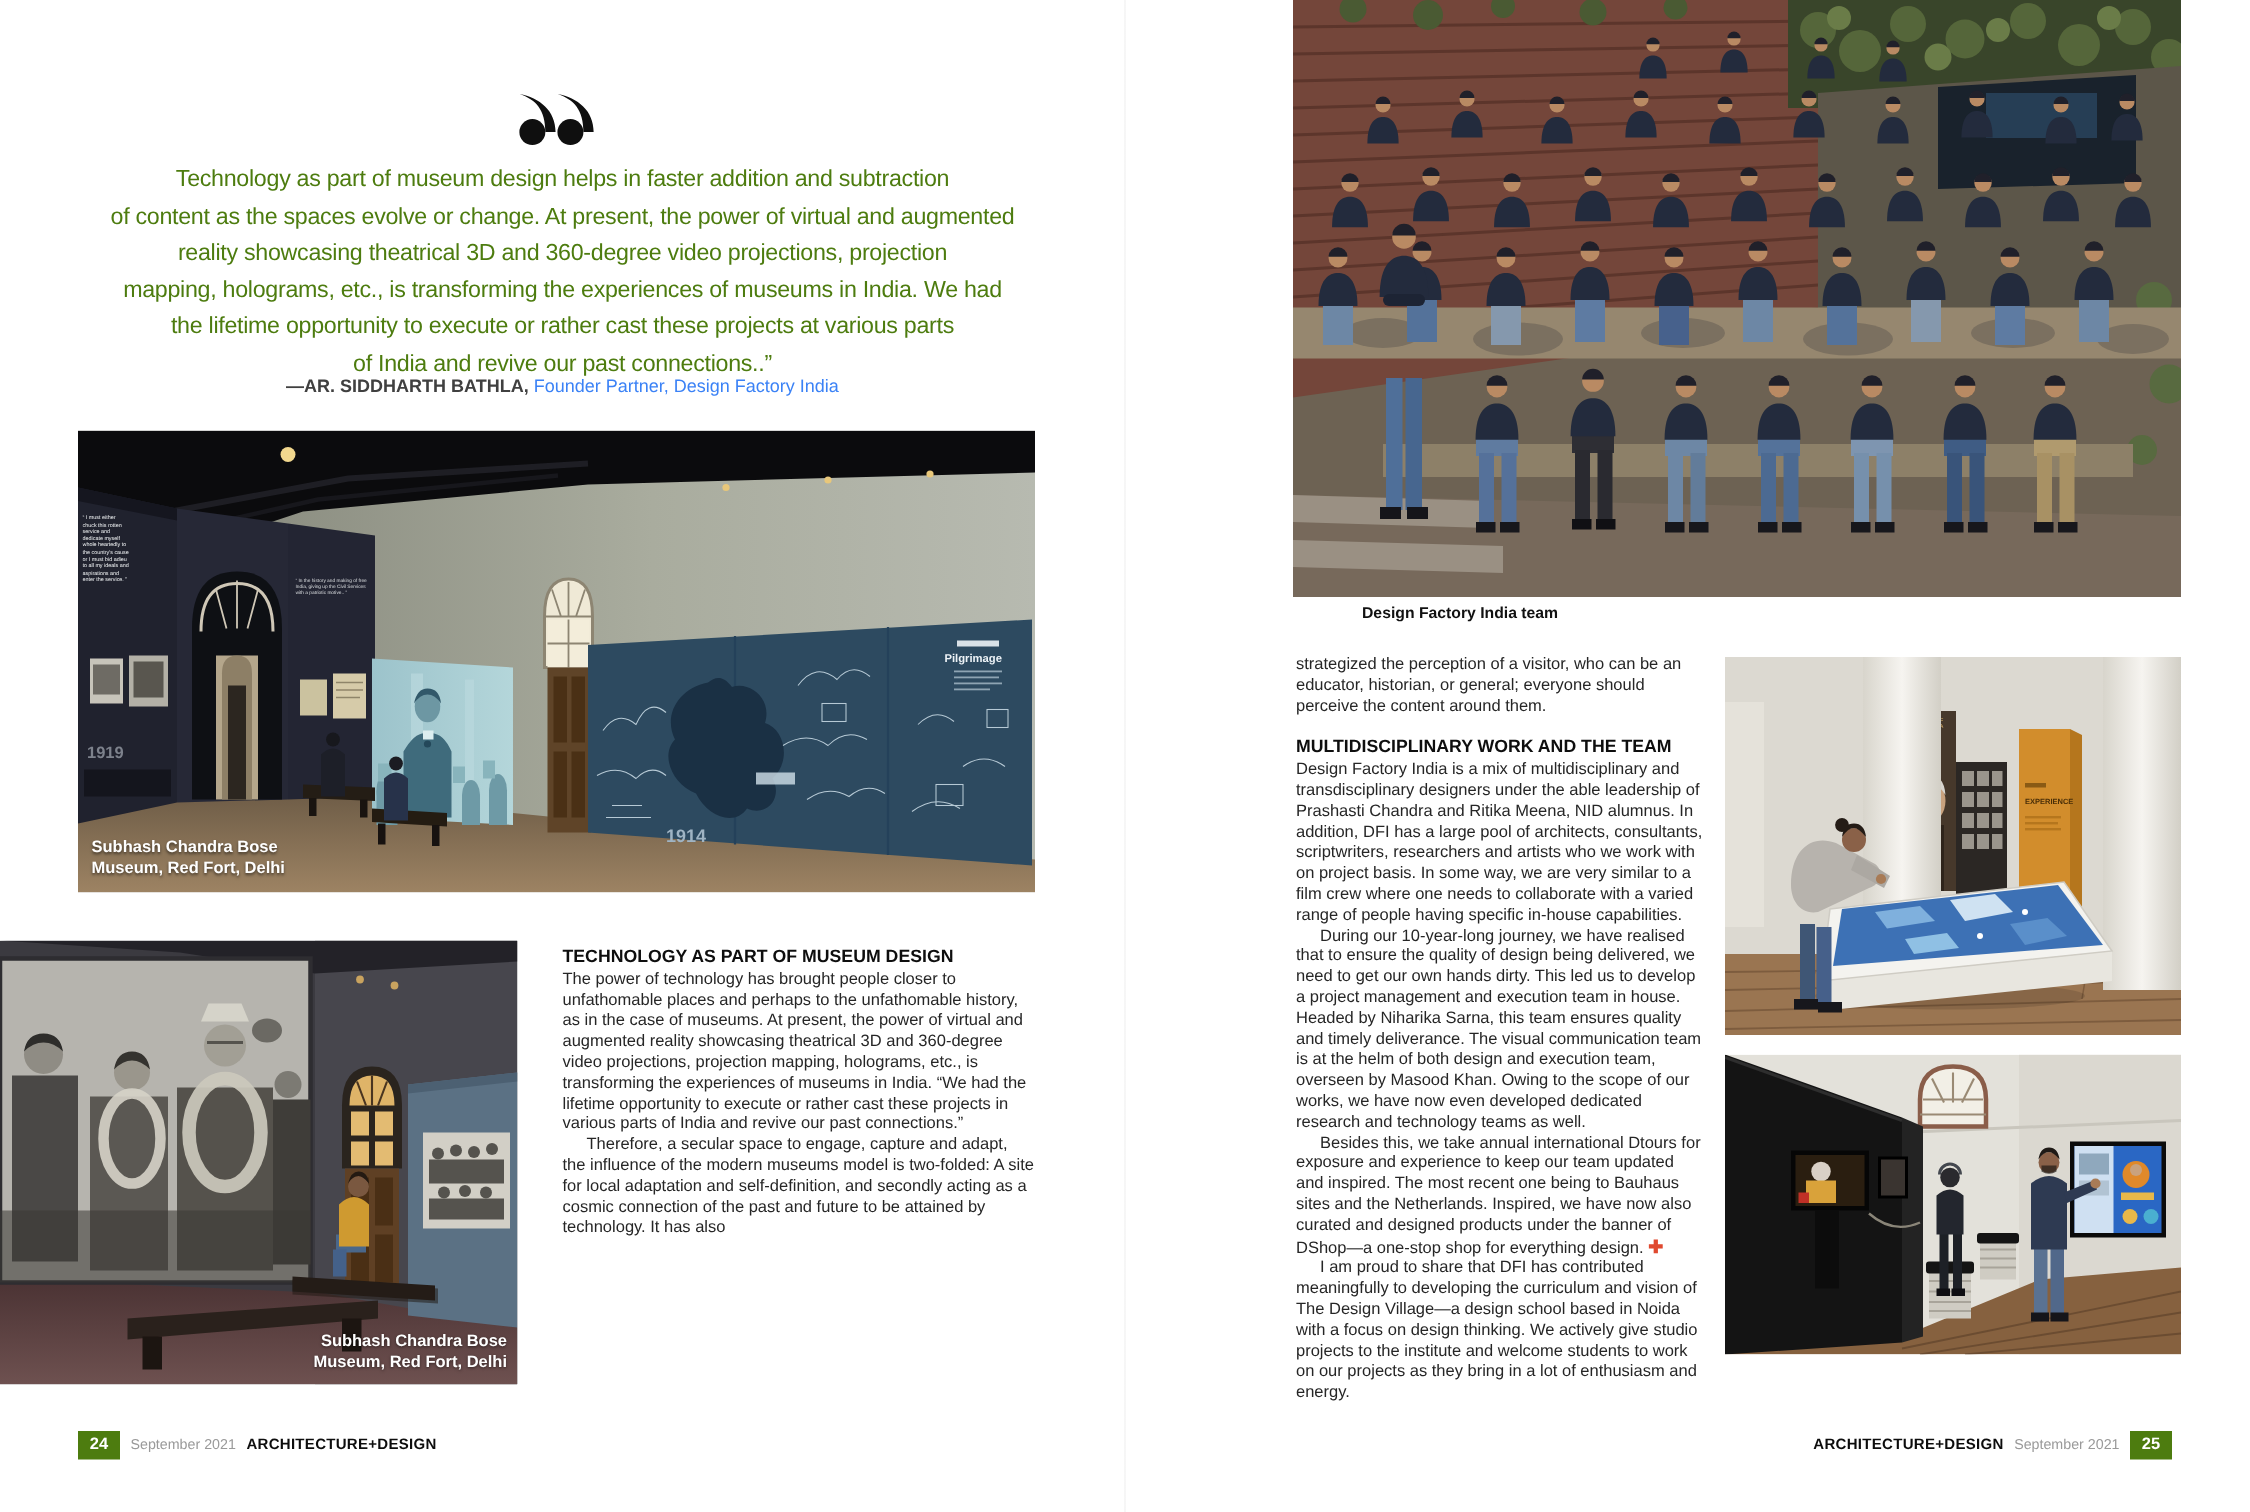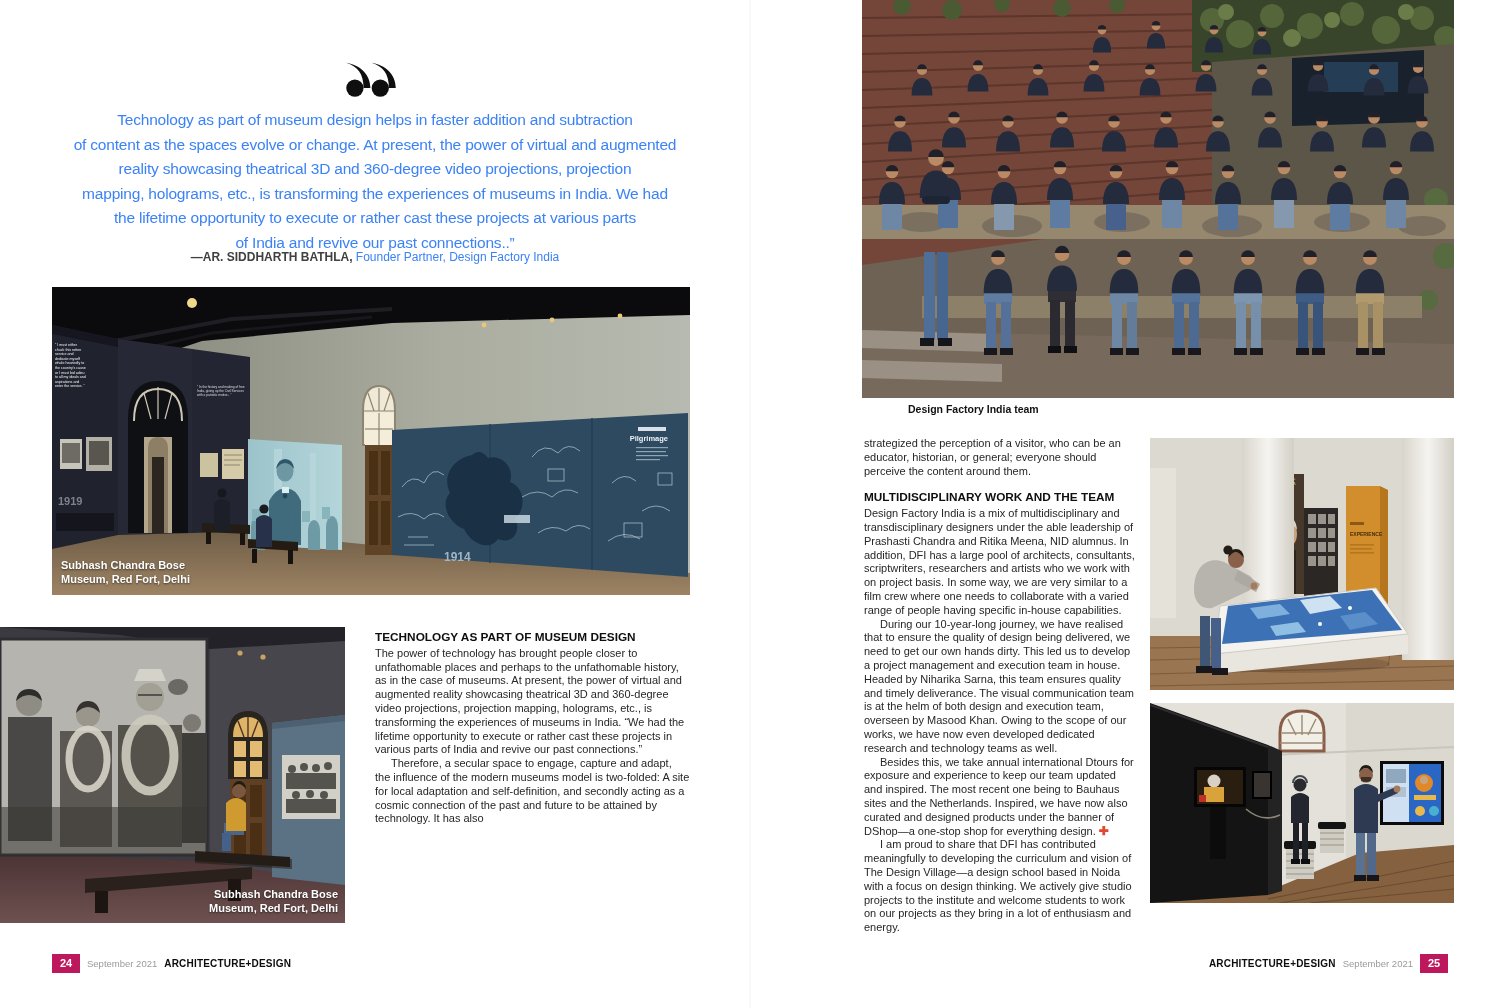--- a/index.html
+++ b/index.html
@@ -1,38 +1,38 @@
 <!DOCTYPE html>
 <html><head>
 <meta charset="utf-8">
 <style>
   html,body{margin:0;padding:0;}
   body{width:1500px;height:1008px;background:#fff;font-family:"Liberation Sans",sans-serif;color:#2a2a2a;}
   #spread{position:relative;width:1500px;height:1008px;background:#fff;overflow:hidden;}
   .gutter{position:absolute;left:749px;top:0;width:2px;height:1008px;background:linear-gradient(to right,rgba(0,0,0,0),rgba(0,0,0,.05),rgba(0,0,0,0));}
   
   .quote-mark{position:absolute;left:345px;top:56px;width:52px;height:48px;}
-  .pull-quote{position:absolute;left:30px;top:108px;width:690px;text-align:center;font-size:15.5px;line-height:24.5px;color:#3b82f6;letter-spacing:-.2px;white-space:pre-line;font-weight:400;}
+  .pull-quote{position:absolute;left:30px;top:108px;width:690px;text-align:center;font-size:15.5px;line-height:24.5px;color:#4d7c0f;letter-spacing:-.2px;white-space:pre-line;font-weight:400;}
   .attribution{position:absolute;left:30px;top:250px;width:690px;text-align:center;font-size:12px;}
   .attr-name{font-weight:bold;color:#404040;}
   .attr-role{color:#3b82f6;}
   
   figure.ph{position:absolute;margin:0;padding:0;overflow:hidden;}
   figure.ph svg{display:block;width:100%;height:100%;}
   .photo-cap{position:absolute;color:#fff;font-weight:bold;font-size:11px;line-height:14px;white-space:pre-line;text-shadow:0 1px 2px rgba(0,0,0,.55);}
   .cap-under{position:absolute;font-size:10.5px;font-weight:bold;color:#111;}
   
   .col{position:absolute;font-size:11px;line-height:13.8px;color:#262626;}
   .col p{margin:0;}
   .col p.indent{text-indent:16px;}
   .col h3{margin:13px 0 2px 0;font-size:11.8px;letter-spacing:0;color:#0e0e0e;}
   .end-mark{color:#e0492f;font-size:12px;font-weight:bold;}
   
   .footer{position:absolute;top:953px;display:flex;align-items:center;height:20px;font-size:9.5px;}
-  .pagenum{display:inline-flex;align-items:center;justify-content:center;width:28px;height:19px;background:#be185d;color:#fff;font-weight:bold;font-size:11px;}
+  .pagenum{display:inline-flex;align-items:center;justify-content:center;width:28px;height:19px;background:#4d7c0f;color:#fff;font-weight:bold;font-size:11px;}
   .issue{color:#9a9a9a;margin:0 7px;}
   .mag{font-weight:bold;color:#0d0d0d;font-size:10px;letter-spacing:.2px;}
   .footer-left{left:52px;}
   .footer-right{right:52px;}
   .tiny-embed{color:#f3f6f7;font-size:3.6px;line-height:4.6px;font-family:"Liberation Sans",sans-serif;white-space:pre-line;}
   .banner-embed{color:#d8b06a;font-size:3.6px;line-height:4.4px;font-family:"Liberation Sans",sans-serif;}
 </style>
 </head>
 <body>
 

